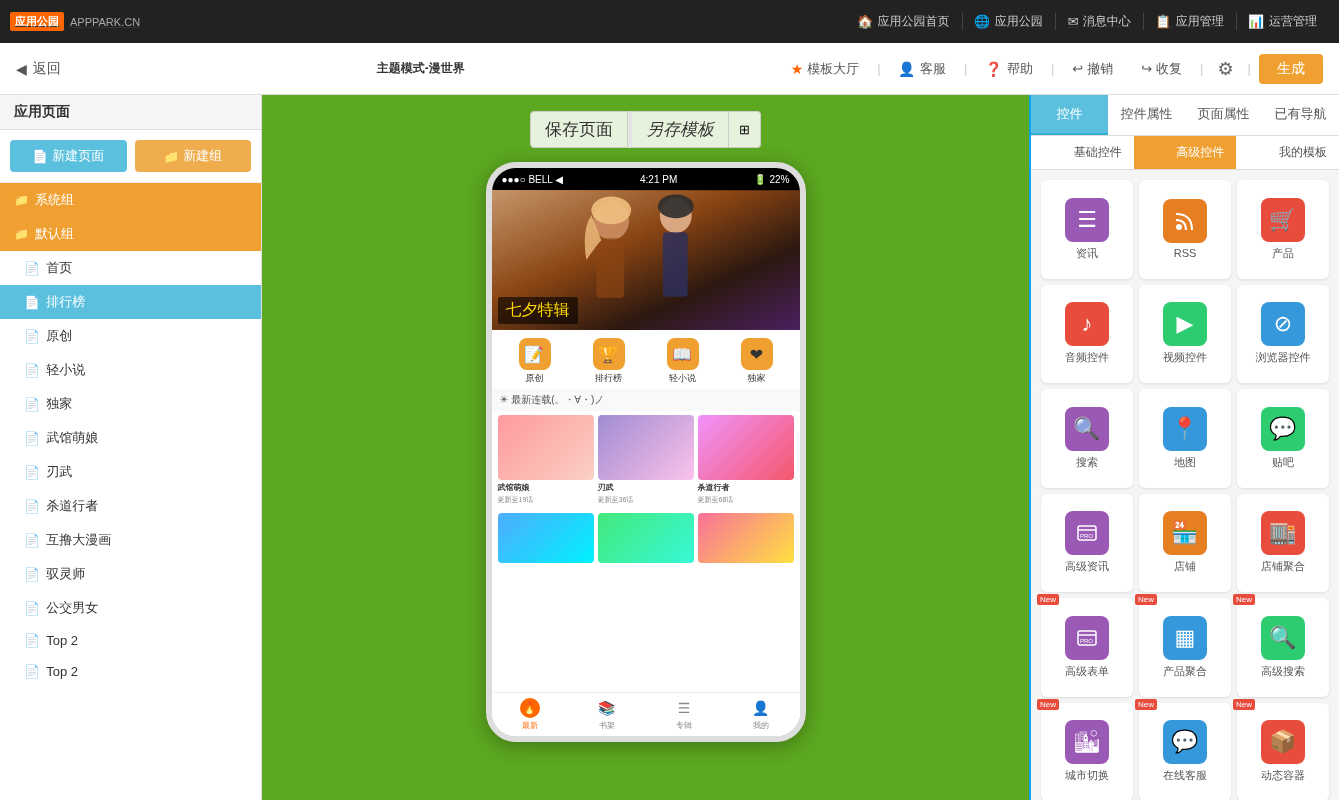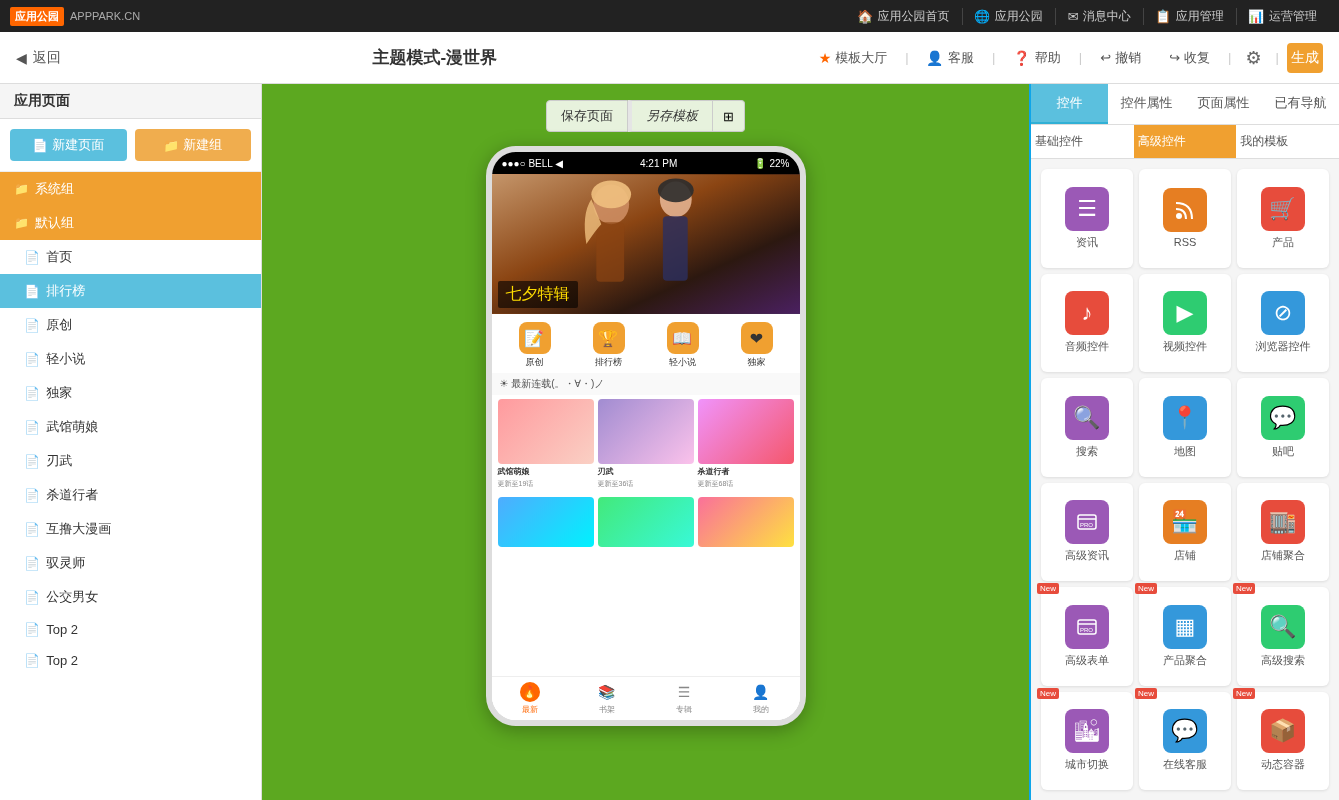--- a/index.html
+++ b/index.html
@@ -1,25 +1,26 @@
 <!DOCTYPE html>
 <html><head>
   <meta charset="utf-8">
   <style>
     * { box-sizing: border-box; margin: 0; padding: 0; }
     body { font-family: 'Microsoft YaHei', Arial, sans-serif; font-size: 13px; background: #f0f0f0; color: #333; overflow: hidden; }
 
     
     .top-nav {
       background: #222;
-      height: 32px;
+      height: 43px;
       display: flex;
       align-items: center;
       justify-content: space-between;
       padding: 0 10px;
+      text-decoration: underline;
     }
     .top-nav-logo {
       display: flex;
       align-items: center;
       gap: 6px;
     }
     .top-nav-logo .logo-box {
       background: #ff6600;
       color: white;
       font-size: 11px;
@@ -60,21 +61,21 @@
     }
     .toolbar-left {
       display: flex;
       align-items: center;
       gap: 6px;
       color: #555;
       font-size: 14px;
       cursor: pointer;
     }
     .toolbar-center {
-      font-size: 17px;
+      font-size: 12px;
       font-weight: bold;
       color: #333;
     }
     .toolbar-right {
       display: flex;
       align-items: center;
       gap: 8px;
     }
     .toolbar-btn {
       display: flex;
@@ -95,21 +96,21 @@
       cursor: pointer;
       font-size: 18px;
       color: #666;
       padding: 0 6px;
     }
     .toolbar-generate {
       background: #f0a030;
       color: white;
       border: none;
       border-radius: 4px;
-      padding: 6px 4px;
+      padding: 6px 18px;
       font-size: 14px;
       cursor: pointer;
     }
 
     
     .main-layout {
       display: flex;
       height: calc(800px - 32px - 52px);
     }
 
@@ -189,21 +190,21 @@
     }
     .center-top-btns {
       display: flex;
       gap: 0;
       margin-bottom: 14px;
     }
     .center-btn {
       background: rgba(255,255,255,0.85);
       border: 1px solid #ccc;
       padding: 6px 14px;
-      font-size: 13px;
+      font-size: 17px;
       cursor: pointer;
       color: #333;
     }
     .center-btn:first-child { border-radius: 4px 0 0 4px; }
     .center-btn:last-child { border-radius: 0 4px 4px 0; border-left: none; }
     .center-btn-icon {
       background: rgba(255,255,255,0.85);
       border: 1px solid #ccc;
       border-left: none;
       padding: 6px 10px;
@@ -408,22 +409,22 @@
       background: #5bc0de;
       border-bottom: 2px solid #31b0d5;
     }
     .right-tabs-sub {
       display: flex;
       background: #fff;
       border-bottom: 1px solid #ddd;
     }
     .right-tab-sub {
       flex: 1;
-      text-align: left;
-      padding: 8px 4px;
+      text-align: right;
+      padding: 8px 12px;
       font-size: 12px;
       cursor: pointer;
       color: #555;
     }
     .right-tab-sub.active {
       color: #fff;
       background: #f0a030;
     }
     .right-grid {
       display: grid;

